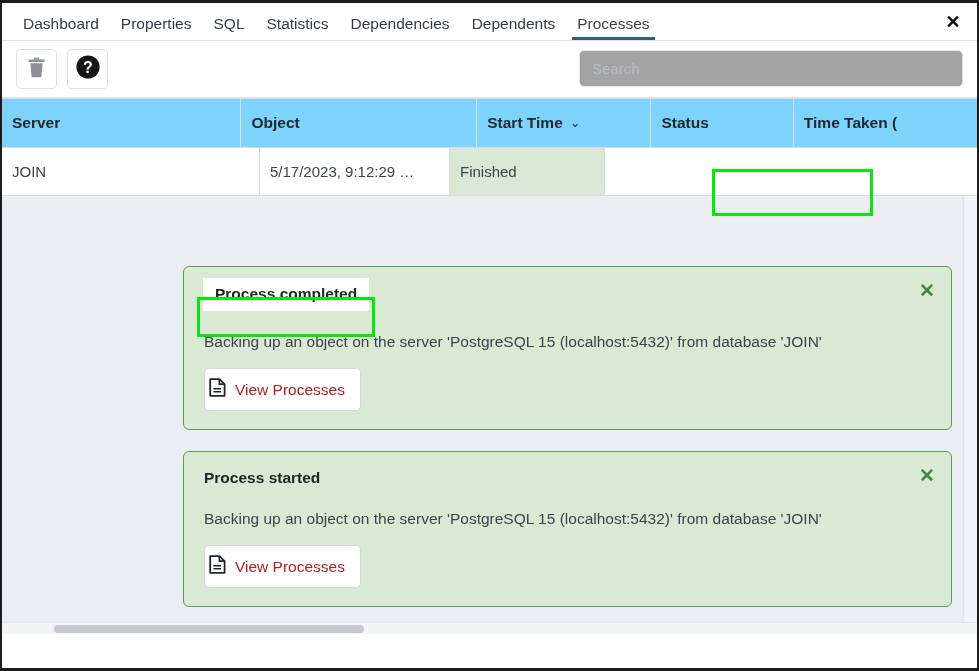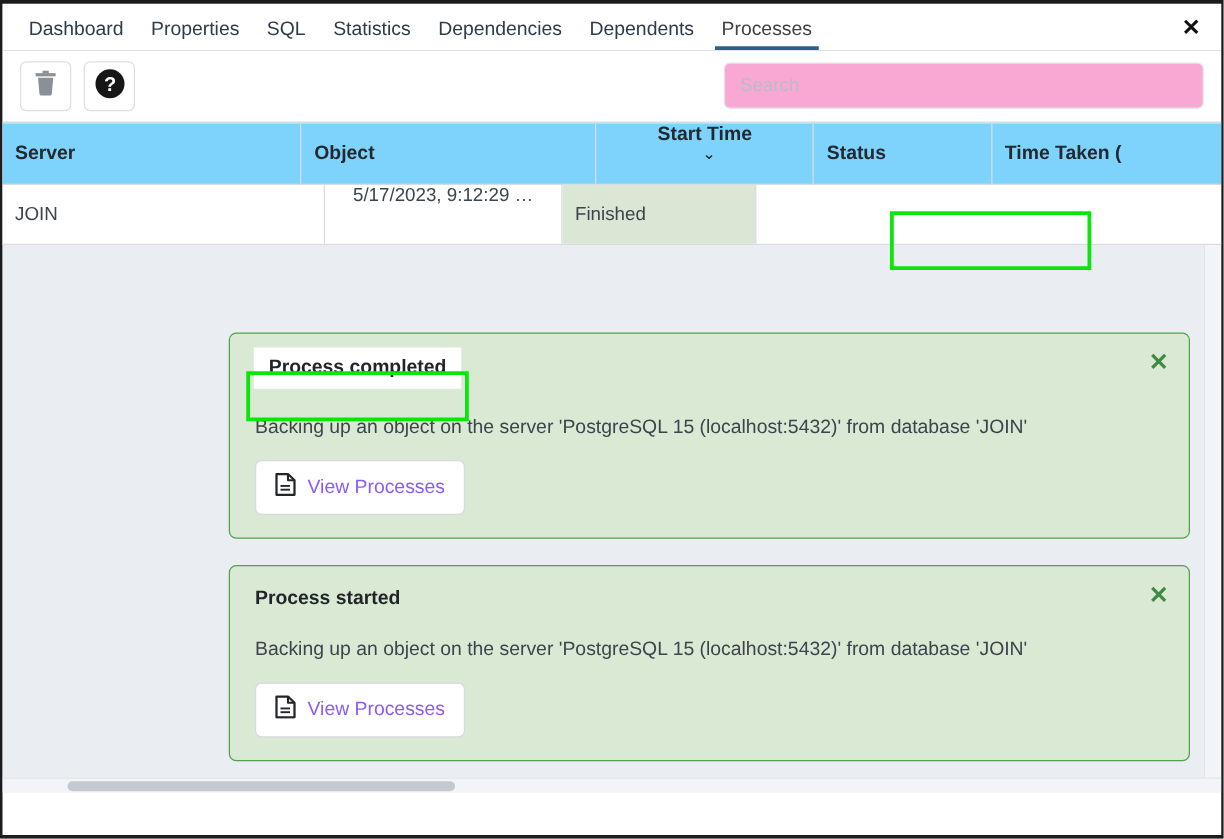--- a/index.html
+++ b/index.html
@@ -103,21 +103,21 @@
     position: absolute;
     right: 14px;
     top: 9px;
   }
   .search-input {
     width: 384px;
     height: 37px;
     box-sizing: border-box;
     border: 1px solid #e0e3e7;
     border-radius: 5px;
-    background: #f9a8d4;
+    background: #a3a3a3;
     padding: 0 12px;
     font-size: 15px;
     font-family: "Liberation Sans", sans-serif;
     color: #3a4350;
     outline: none;
   }
   .search-input::placeholder { color: #b8bdc4; }
 
   
   .grid {
@@ -152,21 +152,21 @@
     font-size: 15.5px;
     font-weight: bold;
     color: #23292f;
   }
   .grid-body-row .cell {
     font-size: 15px;
     color: #3c444d;
   }
   .c-server { width: 262px; }
   .c-object { width: 258px; }
-  .c-start  { width: 190px; flex-direction: column; }
+  .c-start  { width: 190px; }
   .c-status { width: 155px; }
   .c-time   { width: 200px; border-right: none; text-align: center; }
 
   .sort-caret {
     margin-left: 7px;
     font-size: 13px;
     font-weight: normal;
     color: #23292f;
     line-height: 1;
     display: inline-block;
@@ -250,23 +250,23 @@
     margin-bottom: 17px;
     white-space: nowrap;
   }
   .alert-btn {
     display: inline-flex;
     align-items: center;
     gap: 9px;
     background: #ffffff;
     border: 1px solid #d4d9dd;
     border-radius: 5px;
-    padding: 9px 15px 9px 15px;
+    padding: 9px 15px 9px 4px;
     font-size: 15.5px;
-    color: #8b5cf6;
+    color: #b91c1c;
     cursor: pointer;
   }
 
   
   .vscroll-track {
     position: absolute;
     right: 0;
     top: 0;
     width: 14px;
     height: 100%;

